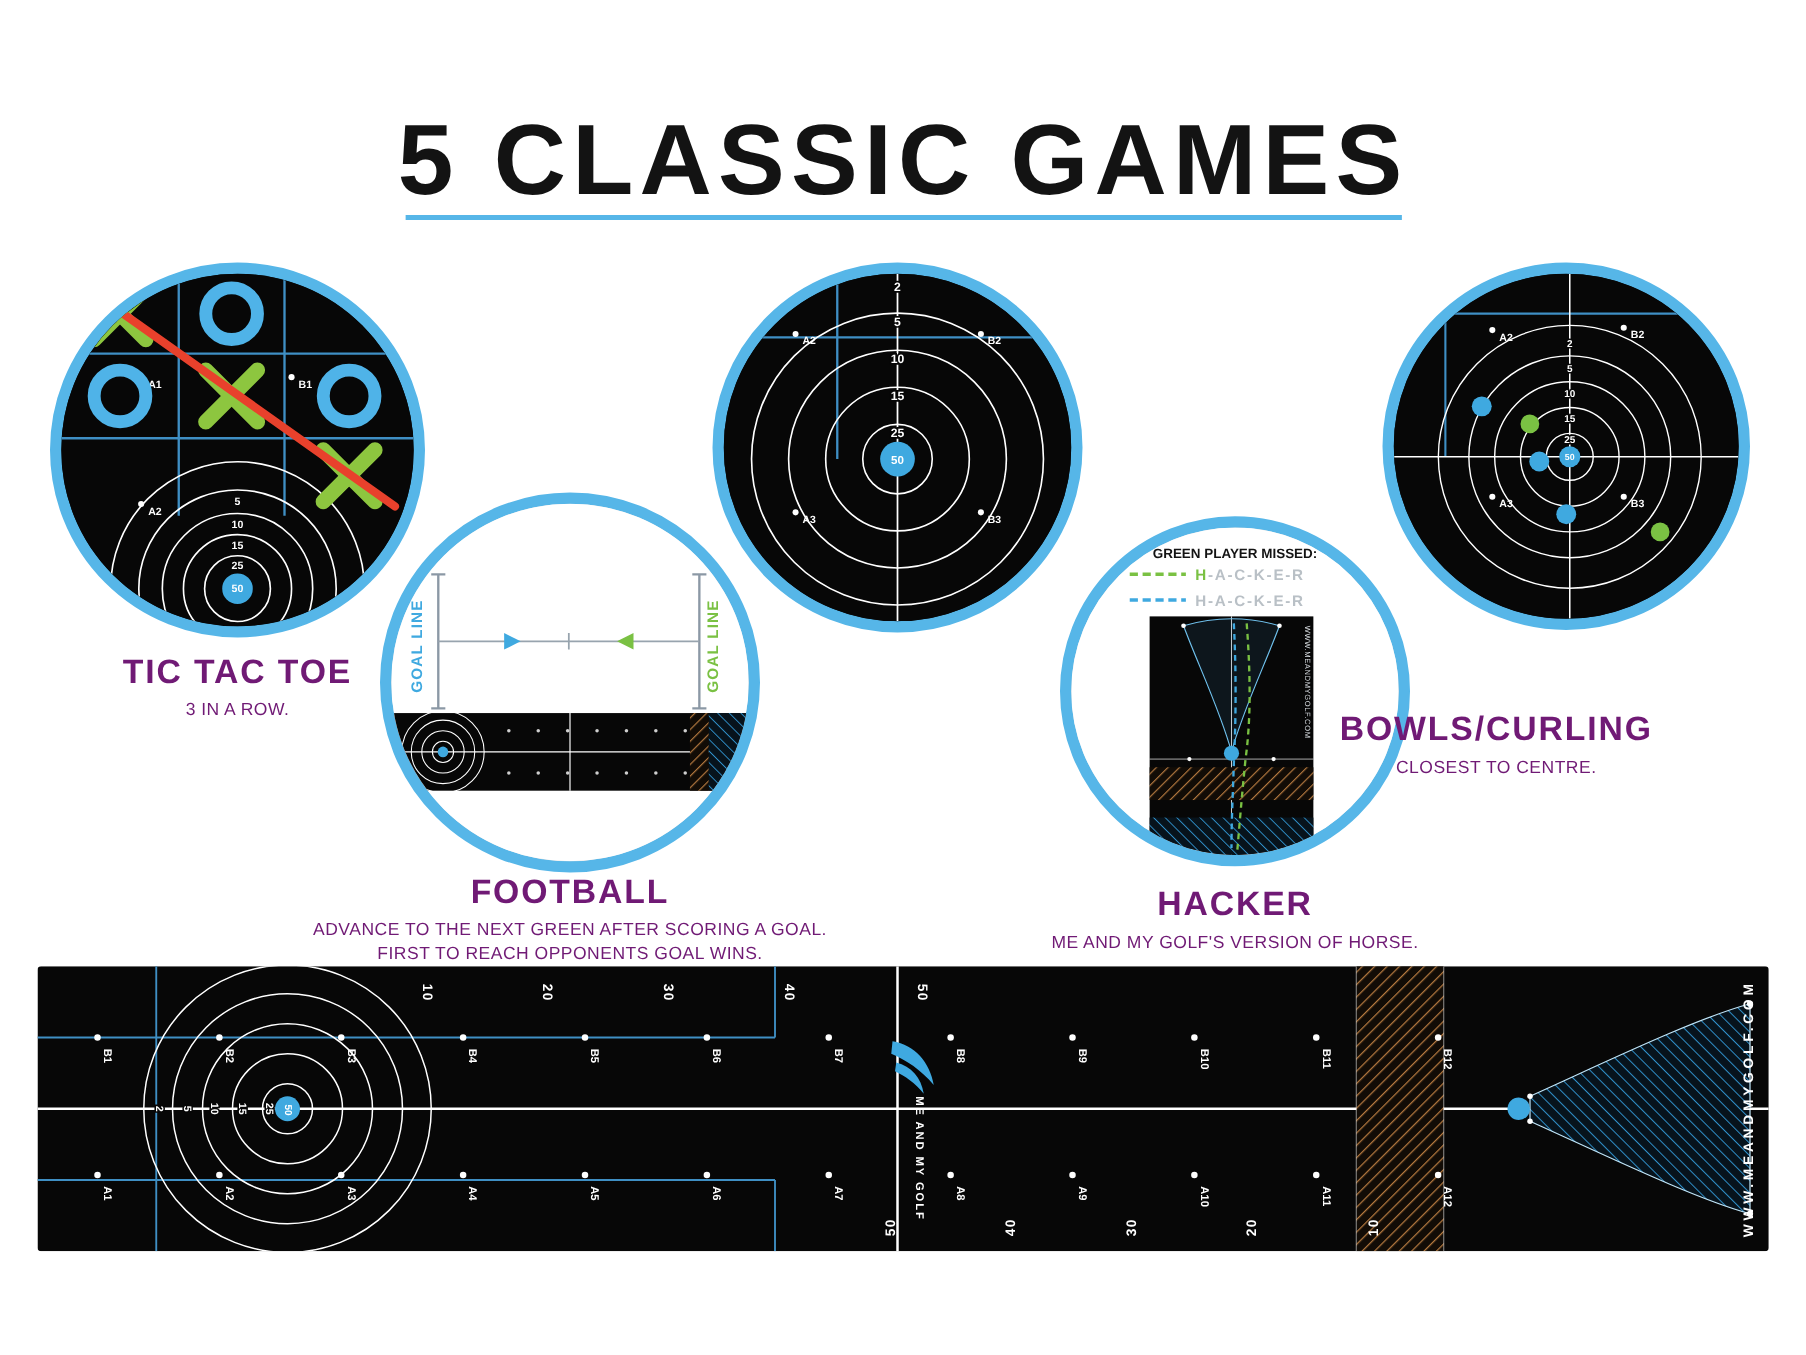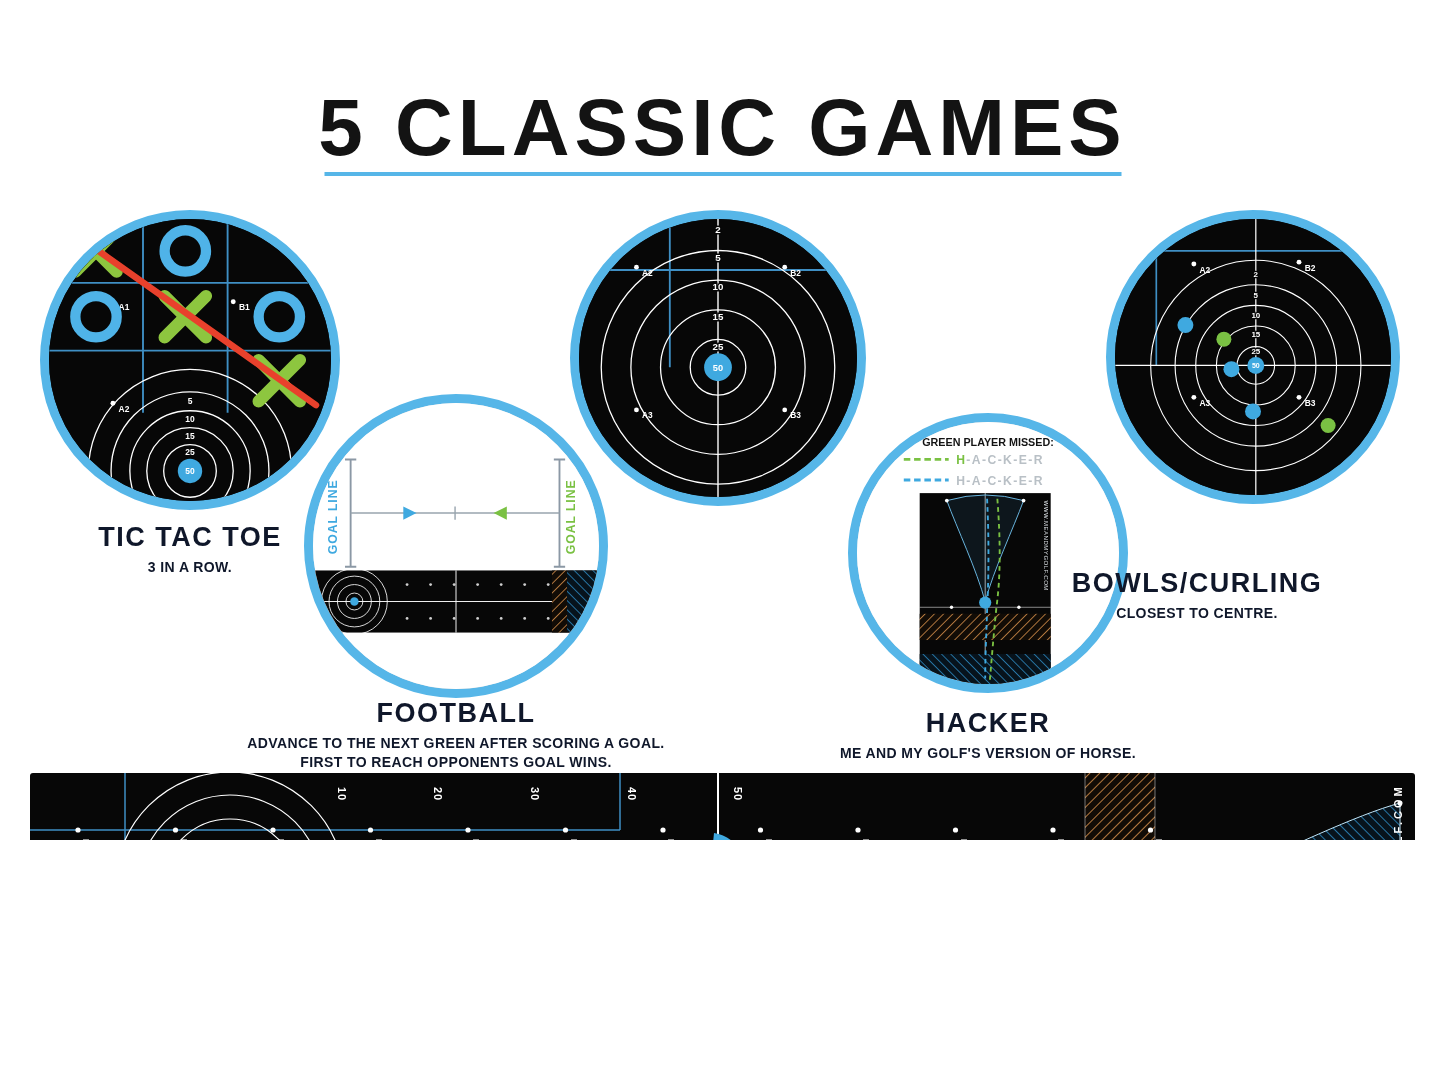--- a/index.html
+++ b/index.html
@@ -1,36 +1,36 @@
 <!DOCTYPE html>
 <html><head>
 <meta charset="utf-8">
 <style>
   * { margin:0; padding:0; box-sizing:border-box; }
   html,body { background:#ffffff; }
   body { width:1445px; height:1084px; font-family:"Liberation Sans", sans-serif; }
-  .page { position:relative; width:1445px; height:840px; background:#ffffff; overflow:hidden; }
+  .page { position:relative; width:1445px; height:1084px; background:#ffffff; overflow:hidden; }
 
   .main-title { position:absolute; top:82px; left:0; width:100%; text-align:center;
     font-size:80px; font-weight:bold; letter-spacing:5px; color:#131313; }
   .title-underline { position:absolute; top:172px; left:50%; transform:translateX(-50%);
     width:797px; height:4px; background:#56b6e8; }
 
   .game-circle { position:absolute; border:9px solid #56b6e8; border-radius:50%;
     overflow:hidden; background:#e5e5e5; }
   .game-circle svg { display:block; width:100%; height:100%; }
   .c-tictactoe { left:40px;  top:210px; width:300px; height:300px; background:#070707; }
   .c-football  { left:304px; top:394px; width:304px; height:304px; }
   .c-darts     { left:570px; top:210px; width:296px; height:296px; background:#070707; }
   .c-hacker    { left:848px; top:413px; width:280px; height:280px; }
   .c-bowls     { left:1106px;top:210px; width:294px; height:294px; background:#070707; }
 
-  .caption { position:absolute; text-align:center; color:#0f172a; }
+  .caption { position:absolute; text-align:center; color:#701a75; }
   .caption .g-title { font-size:27px; font-weight:bold; letter-spacing:1.5px; }
-  .caption .g-sub   { font-size:14px; font-weight:bold; letter-spacing:0.4px; margin-top:5px; line-height:1.3; }
+  .caption .g-sub   { font-size:14px; font-weight:normal; letter-spacing:0.4px; margin-top:5px; line-height:1.3; }
   .cap-tictactoe { left:20px;   top:522px; width:340px; }
   .cap-darts     { left:548px;  top:520px; width:340px; }
   .cap-bowls     { left:1027px; top:520px; width:340px;margin-top:48px; }
   .cap-football  { left:231px;  top:698px; width:450px; }
   .cap-hacker    { left:768px;  top:708px; width:440px; }
 
   .mat-wrap { position:absolute; left:30px; top:773px; width:1385px; height:228px; }
   .mat-wrap svg { display:block; width:100%; height:100%; }
 
   svg text { font-family:"Liberation Sans", sans-serif; }

